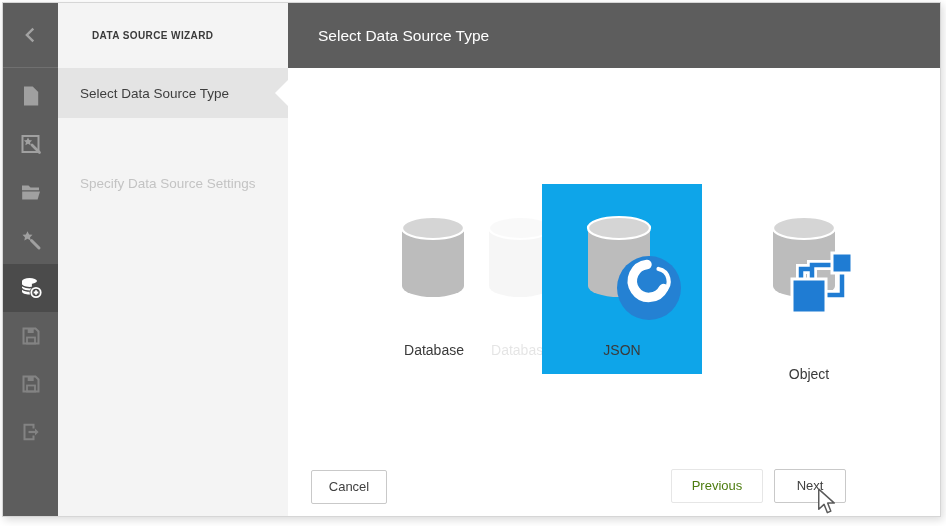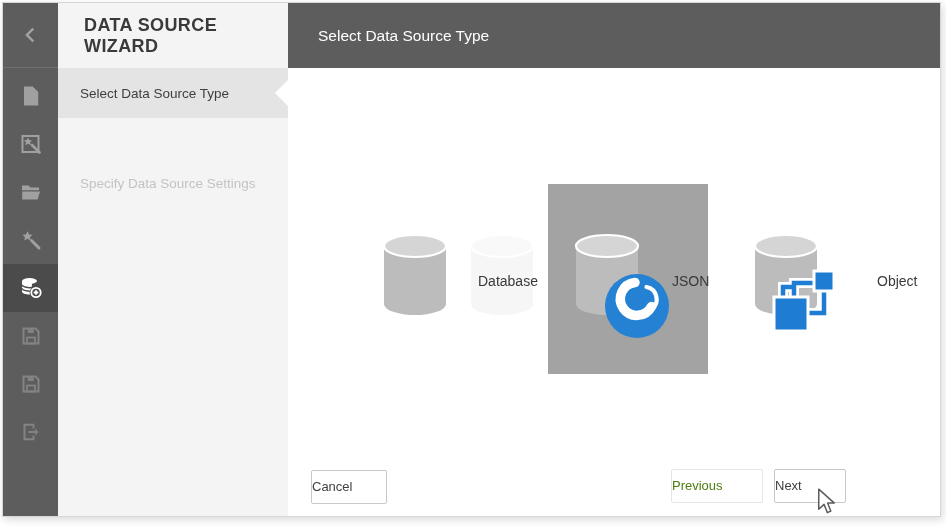--- a/index.html
+++ b/index.html
@@ -14,47 +14,47 @@
   .tb-back { height:65px; border-bottom:1px solid #707070; display:flex;
              align-items:center; justify-content:center; color:#a3a3a3; cursor:pointer; }
   .tb-menu { padding-top:4px; }
   .tb-item { height:48px; display:flex; align-items:center; justify-content:center;
              color:#a0a0a0; cursor:pointer; }
   .tb-item.active { background:#4b4b4b; color:#fff; }
   .tb-item.disabled { color:#838383; }
 
   
   .sidebar { width:230px; background:#f4f4f4; flex:none; display:flex; flex-direction:column; }
-  .sb-title { height:65px; display:flex; align-items:center; padding-left:26px;
-              font-size:18px; font-weight:bold; letter-spacing:.4px; color:#3a3a3a; }
+  .sb-title { height:65px; display:flex; align-items:center; padding-left:34px;
+              font-size:10px; font-weight:bold; letter-spacing:.4px; color:#3a3a3a; }
   .step { position:relative; height:50px; display:flex; align-items:center;
           padding-left:22px; font-size:13.5px; color:#3e3e3e; cursor:pointer; }
   .step.active { background:#e4e4e4; }
   .step.active::after { content:""; position:absolute; right:0; top:50%; margin-top:-13px;
           border-top:13px solid transparent; border-bottom:13px solid transparent;
           border-right:13px solid #fff; }
   .step.pending { color:#c3c3c3;margin-top:40px; }
 
   
   .main { flex:1; display:flex; flex-direction:column; background:#fff; }
   .main-header { height:65px; background:#5d5d5d; color:#fff; display:flex;
                  align-items:center; padding-left:30px; font-size:15.5px; }
   .content { position:relative; flex:1; background:#fff; }
 
   .tile { position:absolute; width:160px; height:190px; top:116px; display:flex;
-          align-items:center; cursor:pointer; z-index:1; }
-  .tile.selected { background:#a3a3a3;margin-left:6px; }
+          flex-direction:column; align-items:center; cursor:pointer; z-index:1; }
+  .tile.selected { background:#0ea5e9; }
   .tile-icon { margin-top:28px; width:124px; height:126px; overflow:visible; }
   .tile-label { margin-top:4px; font-size:14px; color:#3a3a3a; }
   .tile-db { left:66px; } .tile-json { left:254px; z-index:2; } .tile-obj { left:441px;gap:24px; }
   .tile-ghost { left:153px; opacity:.13; z-index:0; pointer-events:none; }
 
   
   .btn { position:absolute; height:34px; background:#fff; border:1px solid #c9c9c9;
-         border-radius:2px; font-size:13px; color:#3f3f3f; text-align:left;
+         border-radius:2px; font-size:13px; color:#3f3f3f; text-align:center;
          line-height:32px; cursor:pointer; font-family:inherit; }
   .btn.disabled { border-color:#e6e6e6; color:#4d7c0f; cursor:default; }
   .btn-cancel { left:23px; top:402px; width:76px; }
   .btn-prev   { left:383px; top:401px; width:92px; }
   .btn-next   { left:486px; top:401px; width:72px; }
   .btn-finish { left:560px; top:401px; width:74px; }
 
   .cursor { position:absolute; left:816px; top:487px; z-index:50; }
 </style>
 </head>

